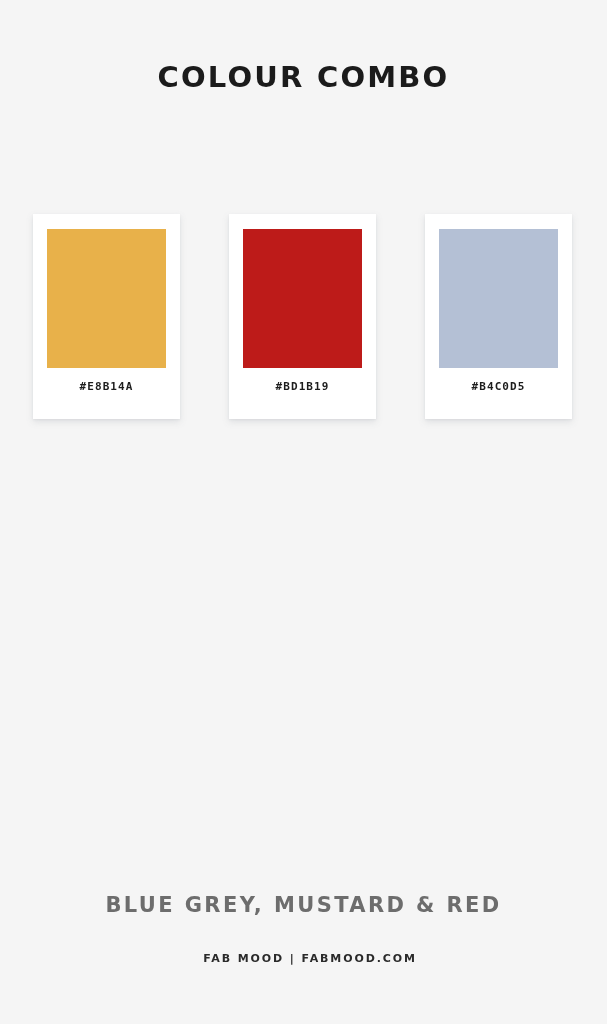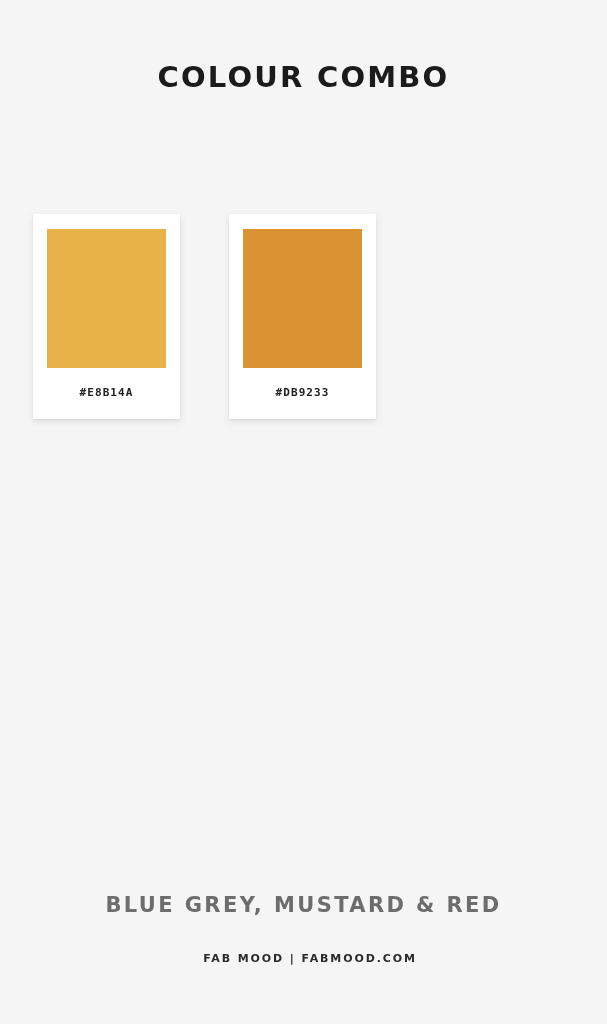--- a/index.html
+++ b/index.html
@@ -63,21 +63,21 @@
 
   .swatch {
     width: 119px;
     height: 139px;
     display: block;
   }
 
   .card-label {
     position: absolute;
     left: 0;
-    bottom: 20px;
+    bottom: 26px;
     width: 147px;
     text-align: center;
     font-family: "DejaVu Sans Mono", monospace;
     font-size: 11px;
     font-weight: bold;
     letter-spacing: 1.1px;
     color: #1d1d1d;
     white-space: nowrap;
   }
 
@@ -117,28 +117,32 @@
 
   <div class="title">COLOUR COMBO</div>
 
   <div class="grid">
 
     <div class="card">
       <div class="swatch" style="background:#E8B14A;"></div>
       <div class="card-label">#E8B14A</div>
     </div>
 
-
-
+    <div class="card">
+      <div class="swatch" style="background:#BD1B19;"></div>
+      <div class="card-label">#BD1B19</div>
+    </div>
 
 
     <div class="card">
-      <div class="swatch" style="background:#DB9233;"></div>
-      <div class="card-label">#DB9233</div>
+      <div class="swatch" style="background:#B4C0D5;"></div>
+      <div class="card-label">#B4C0D5</div>
     </div>
+
+
 
   </div>
 
   <div class="footer-title">BLUE GREY, MUSTARD &amp; RED</div>
 
   <div class="footer-brand">FAB MOOD  |  FABMOOD.COM</div>
 
 </div>
 
 </body></html>

